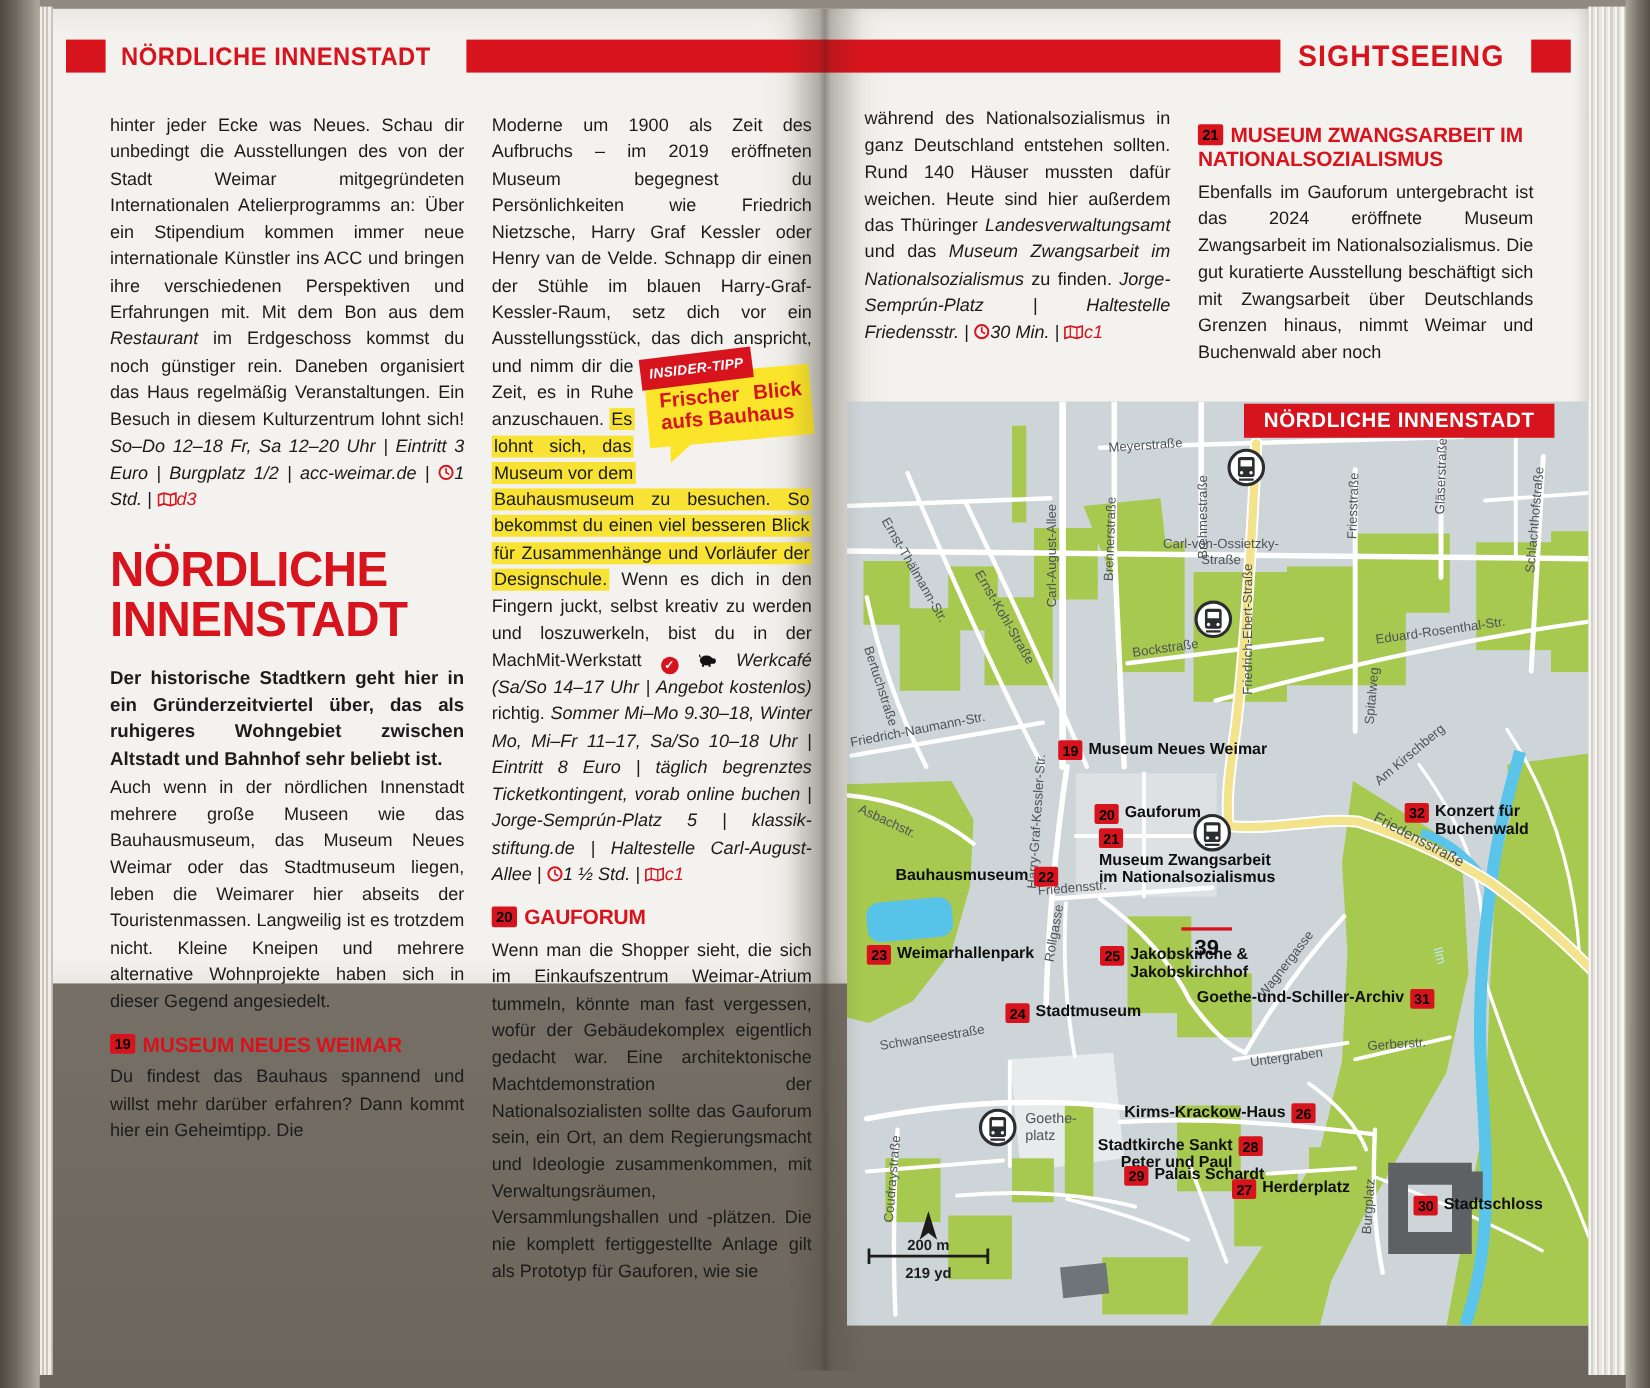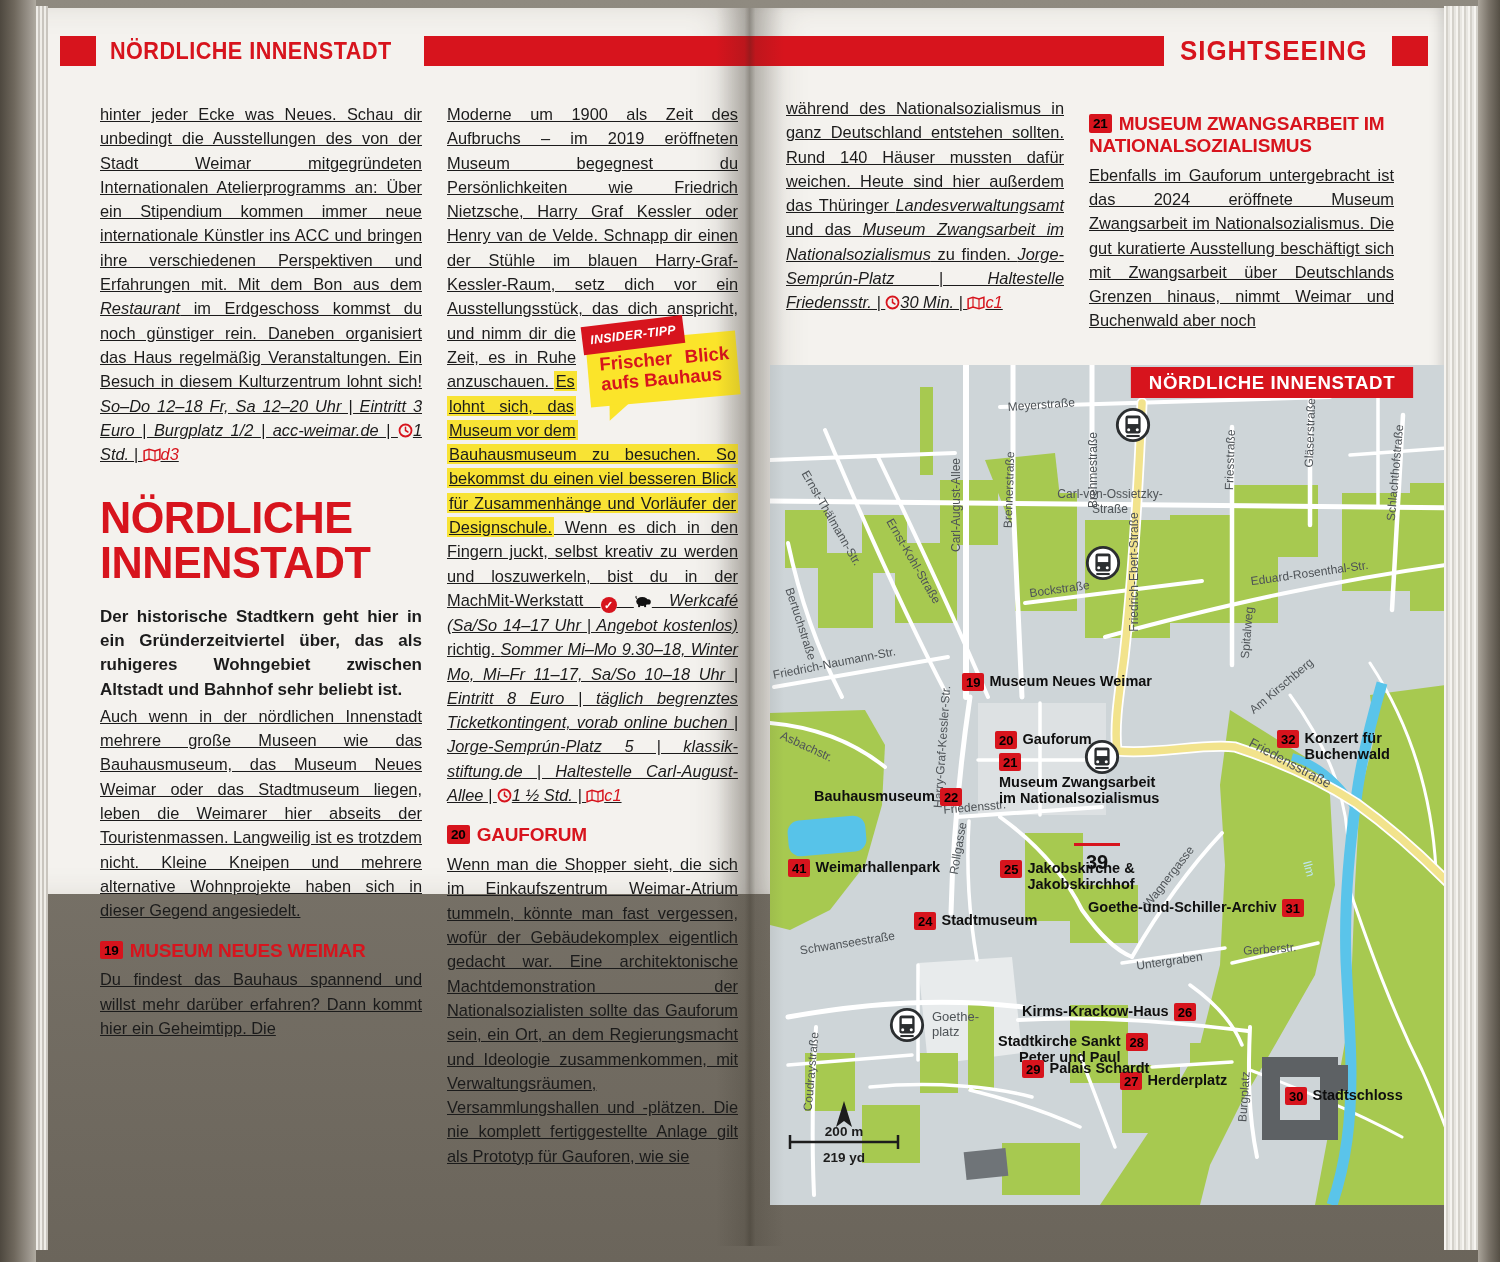--- a/index.html
+++ b/index.html
@@ -23,21 +23,21 @@
   .hdr-r .hdr-title{font-size:27px;letter-spacing:1px;margin:0 16px;transform:scaleX(.96);}
   .hdr-r .hdr-sq{margin-right:16px;}
   
   .cols{display:flex;gap:25px;padding:36px 12px 0 52px;color:#1b1b1b;font-size:16.4px;line-height:24.3px;}
   .cols-r{padding:30px 50px 0 36px;}
   .col-a{width:322px;flex:none;}
   .col-b{flex:1;min-width:0;position:relative;}
   .col-c{width:278px;flex:none;}
   .col-d{flex:1;min-width:0;}
   p{margin:0 0 2px 0;}
-  .just{text-align:justify;text-decoration:underline;}
+  .just{text-align:justify;}
   i{font-style:italic;}
   .red{color:#d7141d;}
   .hl{background:#f8e334;padding:1px 2px;box-decoration-break:clone;-webkit-box-decoration-break:clone;}
   .bigtitle{color:#d7141d;font-size:45px;line-height:.98;font-weight:800;letter-spacing:-.5px;margin:30px 0 20px;white-space:pre-line;transform:scaleX(.96);transform-origin:left top;}
   .lead{font-weight:700;font-size:17px;text-align:justify;margin-bottom:2px;}
   .poih{display:block;color:#d7141d;font-size:19px;font-weight:800;margin:17px 0 6px;line-height:1.15;letter-spacing:-.2px;}
   .num{display:inline-block;background:#d7141d;color:#000000;font-weight:700;font-size:13.5px;line-height:1;padding:3px 4px 2px;border-radius:2px;vertical-align:2px;}
   .poih .num{margin-right:7px;}
   .icon{display:inline-block;vertical-align:-2px;}
   .icon svg{display:block;}
@@ -268,21 +268,21 @@
       <div class="poi stack" style="left:229px;top:388px;">
           <span class="num">21</span>
           <span class="lbl">Museum Zwangsarbeit
 im Nationalsozialismus</span>
         </div>
       <div class="poi rev" style="left:44px;top:423px;">
           <span class="num">22</span>
           <span class="lbl">Bauhausmuseum</span>
         </div>
       <div class="poi" style="left:18px;top:494px;">
-          <span class="num">41</span>
+          <span class="num">23</span>
           <span class="lbl">Weimarhallenpark</span>
         </div>
       <div class="poi" style="left:144px;top:547px;">
           <span class="num">24</span>
           <span class="lbl">Stadtmuseum</span>
         </div>
       <div class="poi" style="left:230px;top:495px;">
           <span class="num">25</span>
           <span class="lbl">Jakobskirche &amp;
 Jakobskirchhof</span>

